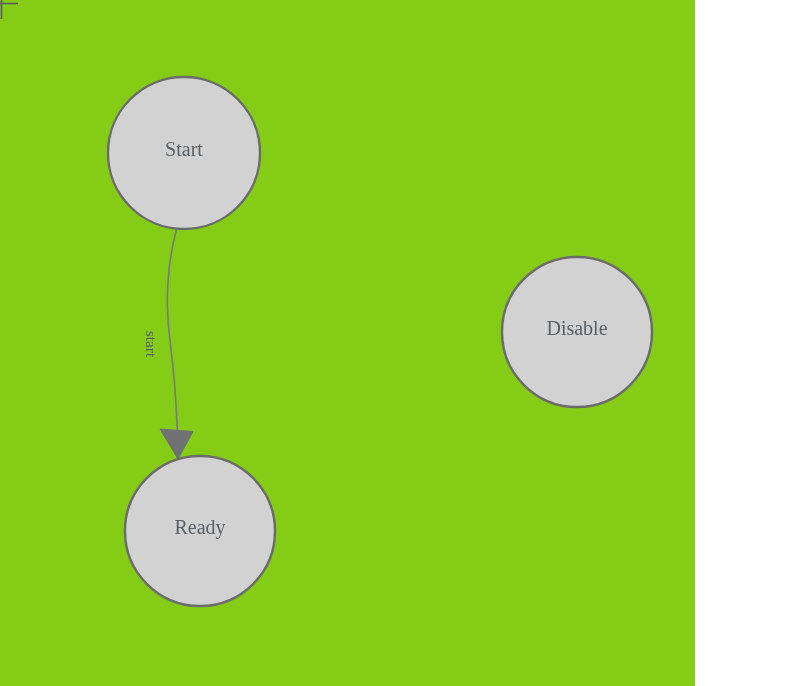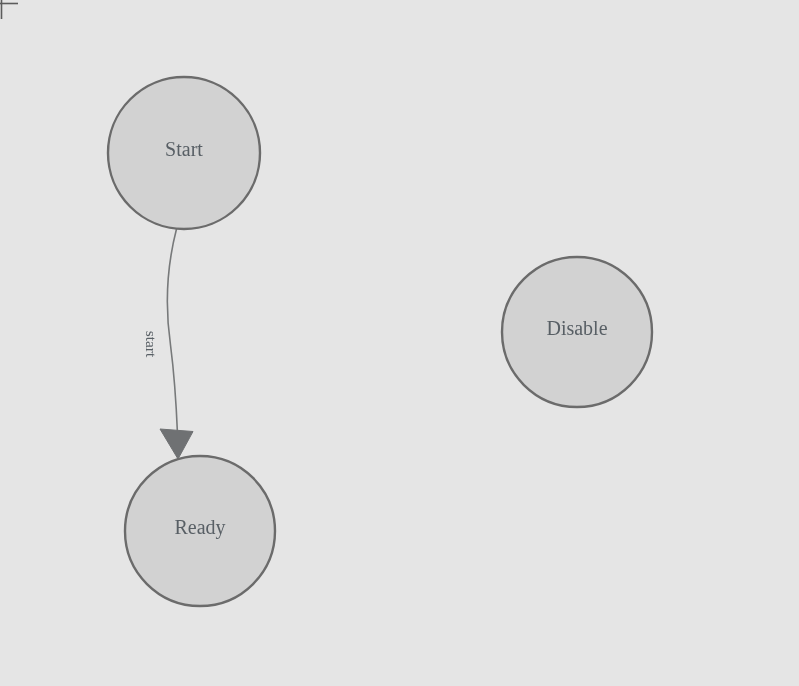--- a/index.html
+++ b/index.html
@@ -2,25 +2,26 @@
 <html><head>
 <meta charset="utf-8">
 <style>
   html, body {
     margin: 0;
     padding: 0;
     background: #ffffff;
   }
   #canvas {
     position: relative;
-    width: 799px;
+    width: 647px;
     height: 686px;
-    background: #e5e5e5;
+    background: #84cc16;
     overflow: hidden;
     font-family: "Liberation Serif", "DejaVu Serif", serif;
+    padding-left: 48px;
   }
   .diagram-svg {
     position: absolute;
     left: 0;
     top: 0;
     width: 799px;
     height: 686px;
   }
   .node-circle {
     fill: #d2d2d2;

